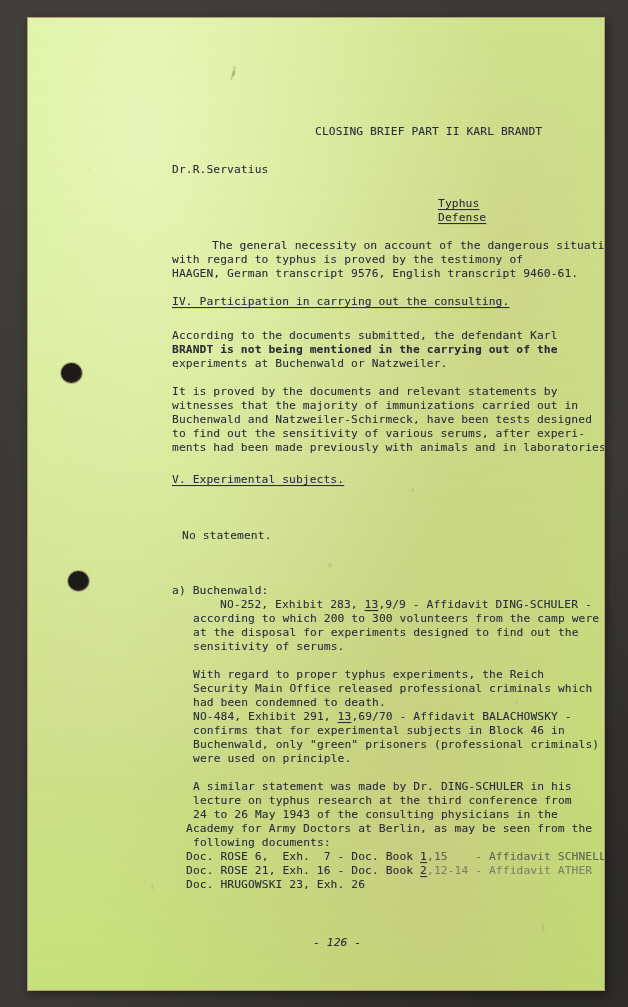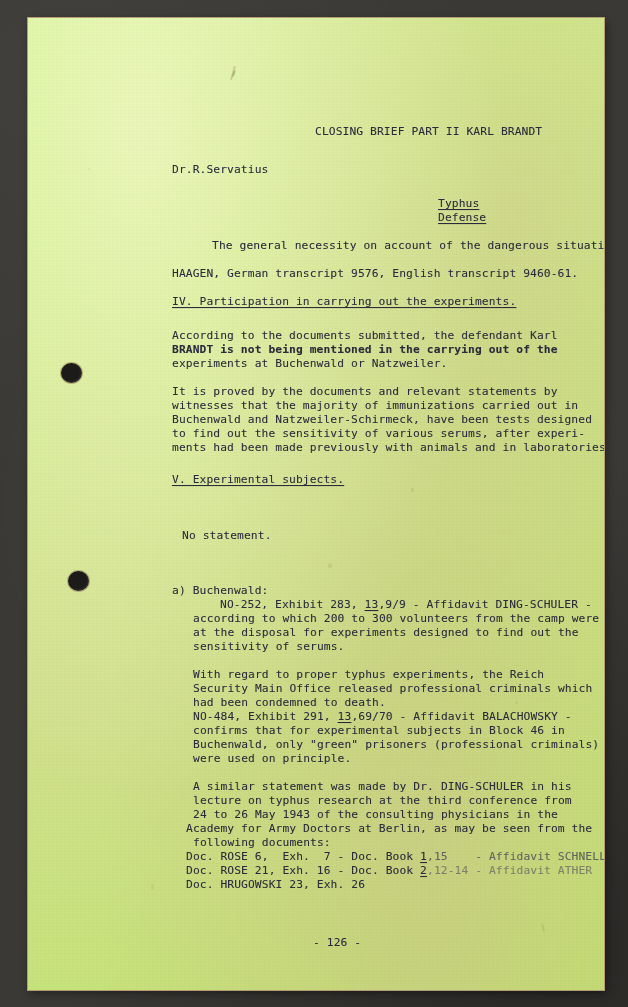--- a/index.html
+++ b/index.html
@@ -153,24 +153,25 @@
 
       
       <div class="line" style="left:144px; top:145px;">Dr.R.Servatius</div>
 
       
       <div class="line u-solid" style="left:410px; top:179px;">Typhus</div>
       <div class="line u-solid" style="left:410px; top:193px;">Defense</div>
 
       
       <div class="line" style="left:160px; top:221px;margin-left:24px;">The general necessity on account of the dangerous situation</div>
+      <div class="line" style="left:144px; top:235px;">with regard to typhus is proved by the testimony of</div>
       <div class="line" style="left:144px; top:249px;">HAAGEN, German transcript 9576, English transcript 9460-61.</div>
 
       
-      <div class="line u-solid" style="left:144px; top:277px;">IV. Participation in carrying out the experiments.</div>
+      <div class="line u-solid" style="left:144px; top:277px;">IV. Participation in carrying out the consulting.</div>
 
       
       <div class="line" style="left:144px; top:311px;">According to the documents submitted, the defendant Karl</div>
       <div class="line" style="left:144px; top:325px;font-weight:bold;">BRANDT is not being mentioned in the carrying out of the</div>
       <div class="line" style="left:144px; top:339px;text-align:center;">experiments at Buchenwald or Natzweiler.</div>
 
       
       <div class="line" style="left:144px; top:367px;">It is proved by the documents and relevant statements by</div>
       <div class="line" style="left:144px; top:381px;">witnesses that the majority of immunizations carried out in</div>
       <div class="line" style="left:144px; top:395px;">Buchenwald and Natzweiler-Schirmeck, have been tests designed</div>
@@ -215,21 +216,21 @@
       <div class="line" style="left:165px; top:818px;">following documents:</div>
 
       
       <div class="line" style="left:158px; top:832px;"><span>Doc. ROSE 6,  Exh.  7 - Doc. Book </span><span class="u-in">1</span><span class="faint">,15    - Affidavit SCHNELL</span></div>
 
       <div class="line" style="left:158px; top:846px;"><span>Doc. ROSE 21, Exh. 16 - Doc. Book </span><span class="u-in">2</span><span class="fainter">,12-14 - Affidavit ATHER</span></div>
 
       <div class="line" style="left:158px; top:860px;"><span>Doc. HRUGOWSKI 23, Exh. 26</span></div>
 
       
-      <div class="line" style="left:285px; top:918px;">- 126 -</div>
+      <div class="line" style="left:285px; top:918px;font-style:italic;">- 126 -</div>
 
     </div>
 
     <div class="stray-mark" style="left:204px; top:48px; width:1.5px; height:14px; transform:rotate(16deg); opacity:.55;"></div>
 
   </div>
 
 </div>
 
 </body></html>

